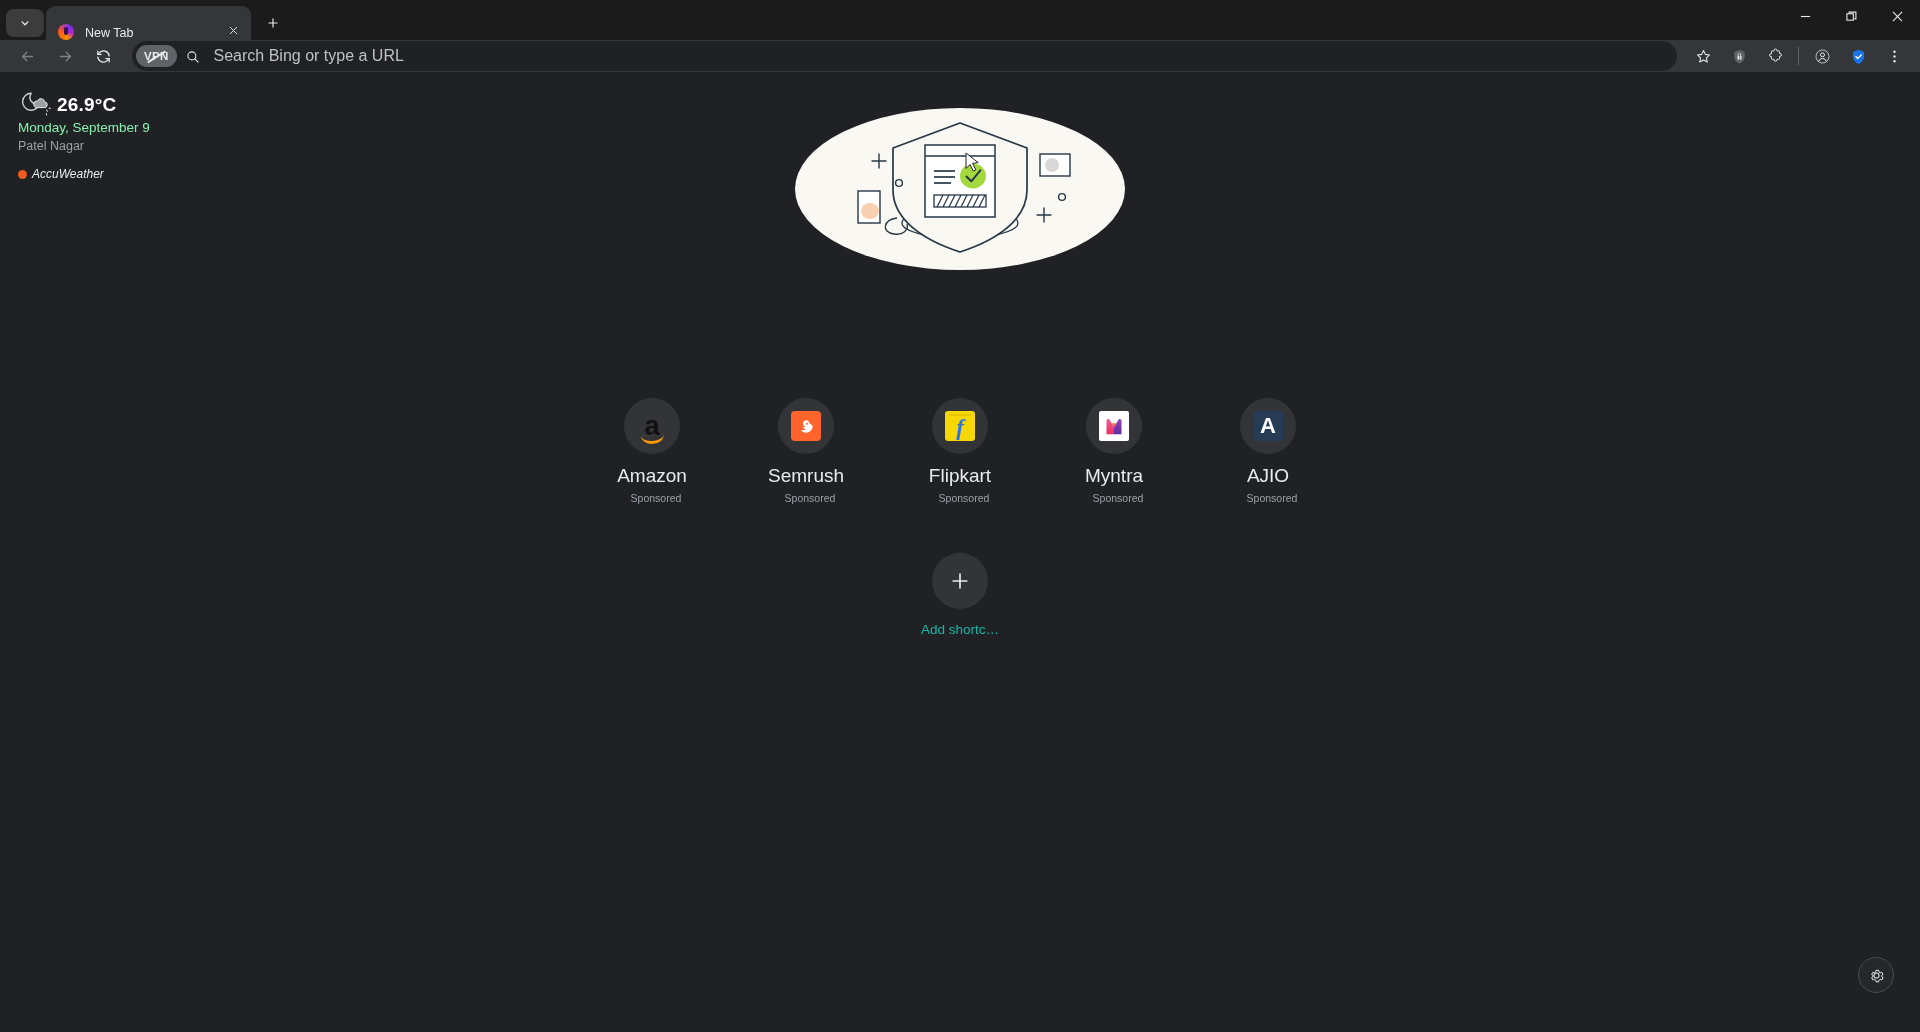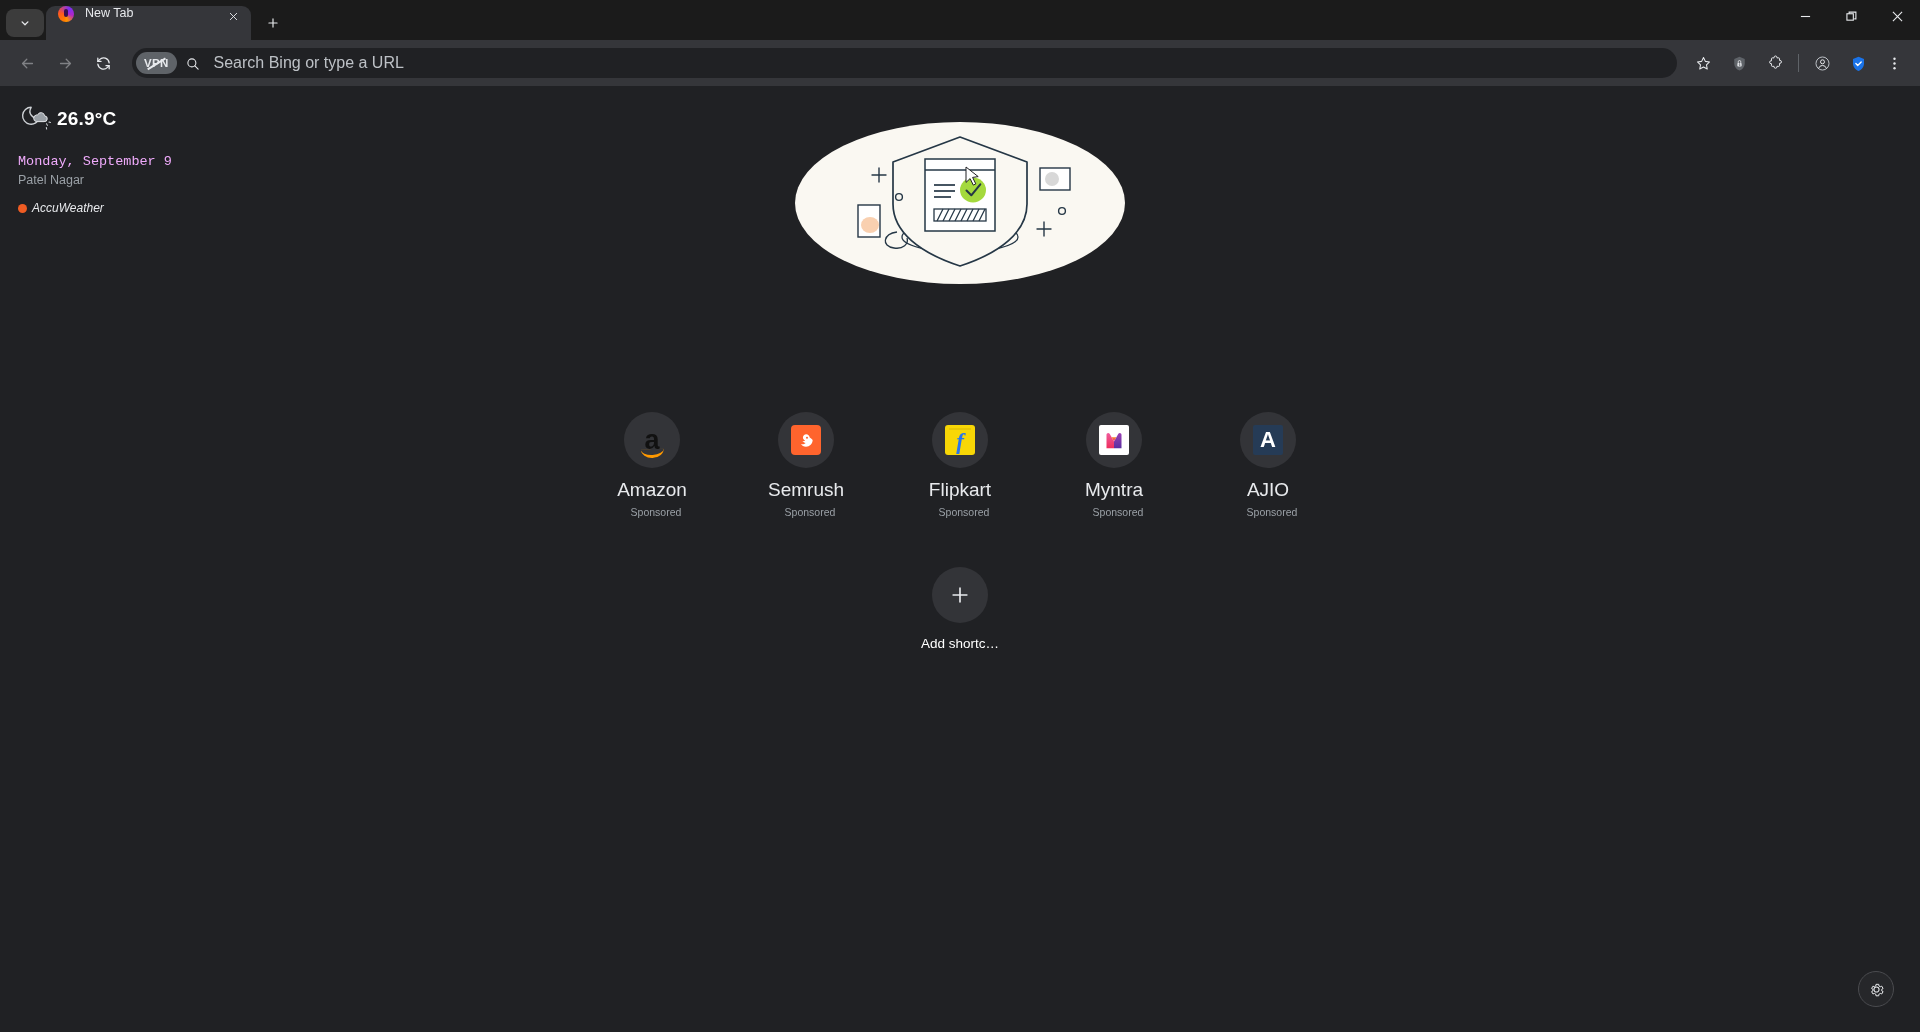--- a/index.html
+++ b/index.html
@@ -27,21 +27,21 @@
     border-radius: 8px;
     display: flex; align-items: center; justify-content: center;
     cursor: pointer;
     flex: 0 0 auto;
   }
   .tab-list-btn svg { width: 14px; height: 14px; }
   .tab {
     width: 205px; height: 34px;
     background: #35363a;
     border-radius: 9px 9px 0 0;
-    display: flex; align-items: flex-start;
+    display: flex; align-items: flex-end;
     padding: 0 8px 0 12px;
     cursor: pointer;
     flex: 0 0 auto;
     position: relative;
   }
   .tab-favicon {
     width: 16px; height: 16px; border-radius: 50%;
     flex: 0 0 auto;
     background:
       radial-gradient(circle at 50% 45%, #ffffff 0 14%, transparent 15%),
@@ -79,21 +79,21 @@
   }
   .win-btn {
     width: 46px; height: 32px;
     display: flex; align-items: center; justify-content: center;
     cursor: pointer;
   }
   .win-btn svg { width: 11px; height: 11px; }
 
   
   .toolbar {
-    height: 46px;
+    height: 32px;
     background: #35363a;
     display: flex; align-items: center;
     padding: 0 8px;
   }
   .nav-btn {
     width: 32px; height: 32px; margin: 0 3px;
     border-radius: 50%;
     display: flex; align-items: center; justify-content: center;
     cursor: pointer; flex: 0 0 auto;
   }
@@ -160,21 +160,21 @@
 
   
   .weather {
     position: absolute;
     left: 18px; top: 18px;
     cursor: pointer;
   }
   .weather-top { display: flex; align-items: center; gap: 5px; }
   .weather-icon { width: 34px; height: 30px; flex: 0 0 auto; }
   .weather-temp { font-size: 19px; font-weight: 700; color: #ffffff; letter-spacing: .2px; }
-  .weather-date { margin-top: 20px; font-size: 13.5px; color: #f0abfc; font-family: Liberation Mono, monospace; }
+  .weather-date { margin-top: 0; font-size: 13.5px; color: #86efac; }
   .weather-loc  { margin-top: 4px; font-size: 12.5px; color: #9aa0a6; }
   .weather-attr { margin-top: 14px; display: flex; align-items: center; gap: 5px; }
   .attr-dot { width: 9px; height: 9px; border-radius: 50%; background: #ef5c23; flex: 0 0 auto; }
   .attr-text { font-size: 12px; color: #e8eaed; font-style: italic; }
 
   
   .hero {
     position: absolute;
     left: 50%; transform: translateX(-50%);
     top: 26px;
@@ -286,21 +286,21 @@
     padding-top: 6px;
     border-radius: 8px;
   }
   .add-circle {
     width: 56px; height: 56px; border-radius: 50%;
     background: #333438;
     display: flex; align-items: center; justify-content: center;
   }
   .add-circle svg { width: 22px; height: 22px; }
   .add-label {
-    margin-top: 13px; font-size: 13.5px; color: #ffffff; white-space: nowrap;
+    margin-top: 13px; font-size: 13.5px; color: #14b8a6; white-space: nowrap;
   }
 
   
   .ntp-settings {
     position: absolute;
     right: 26px; bottom: 25px;
     width: 36px; height: 36px;
     border-radius: 50%;
     border: 1px solid #4a4b4f;
     display: flex; align-items: center; justify-content: center;

